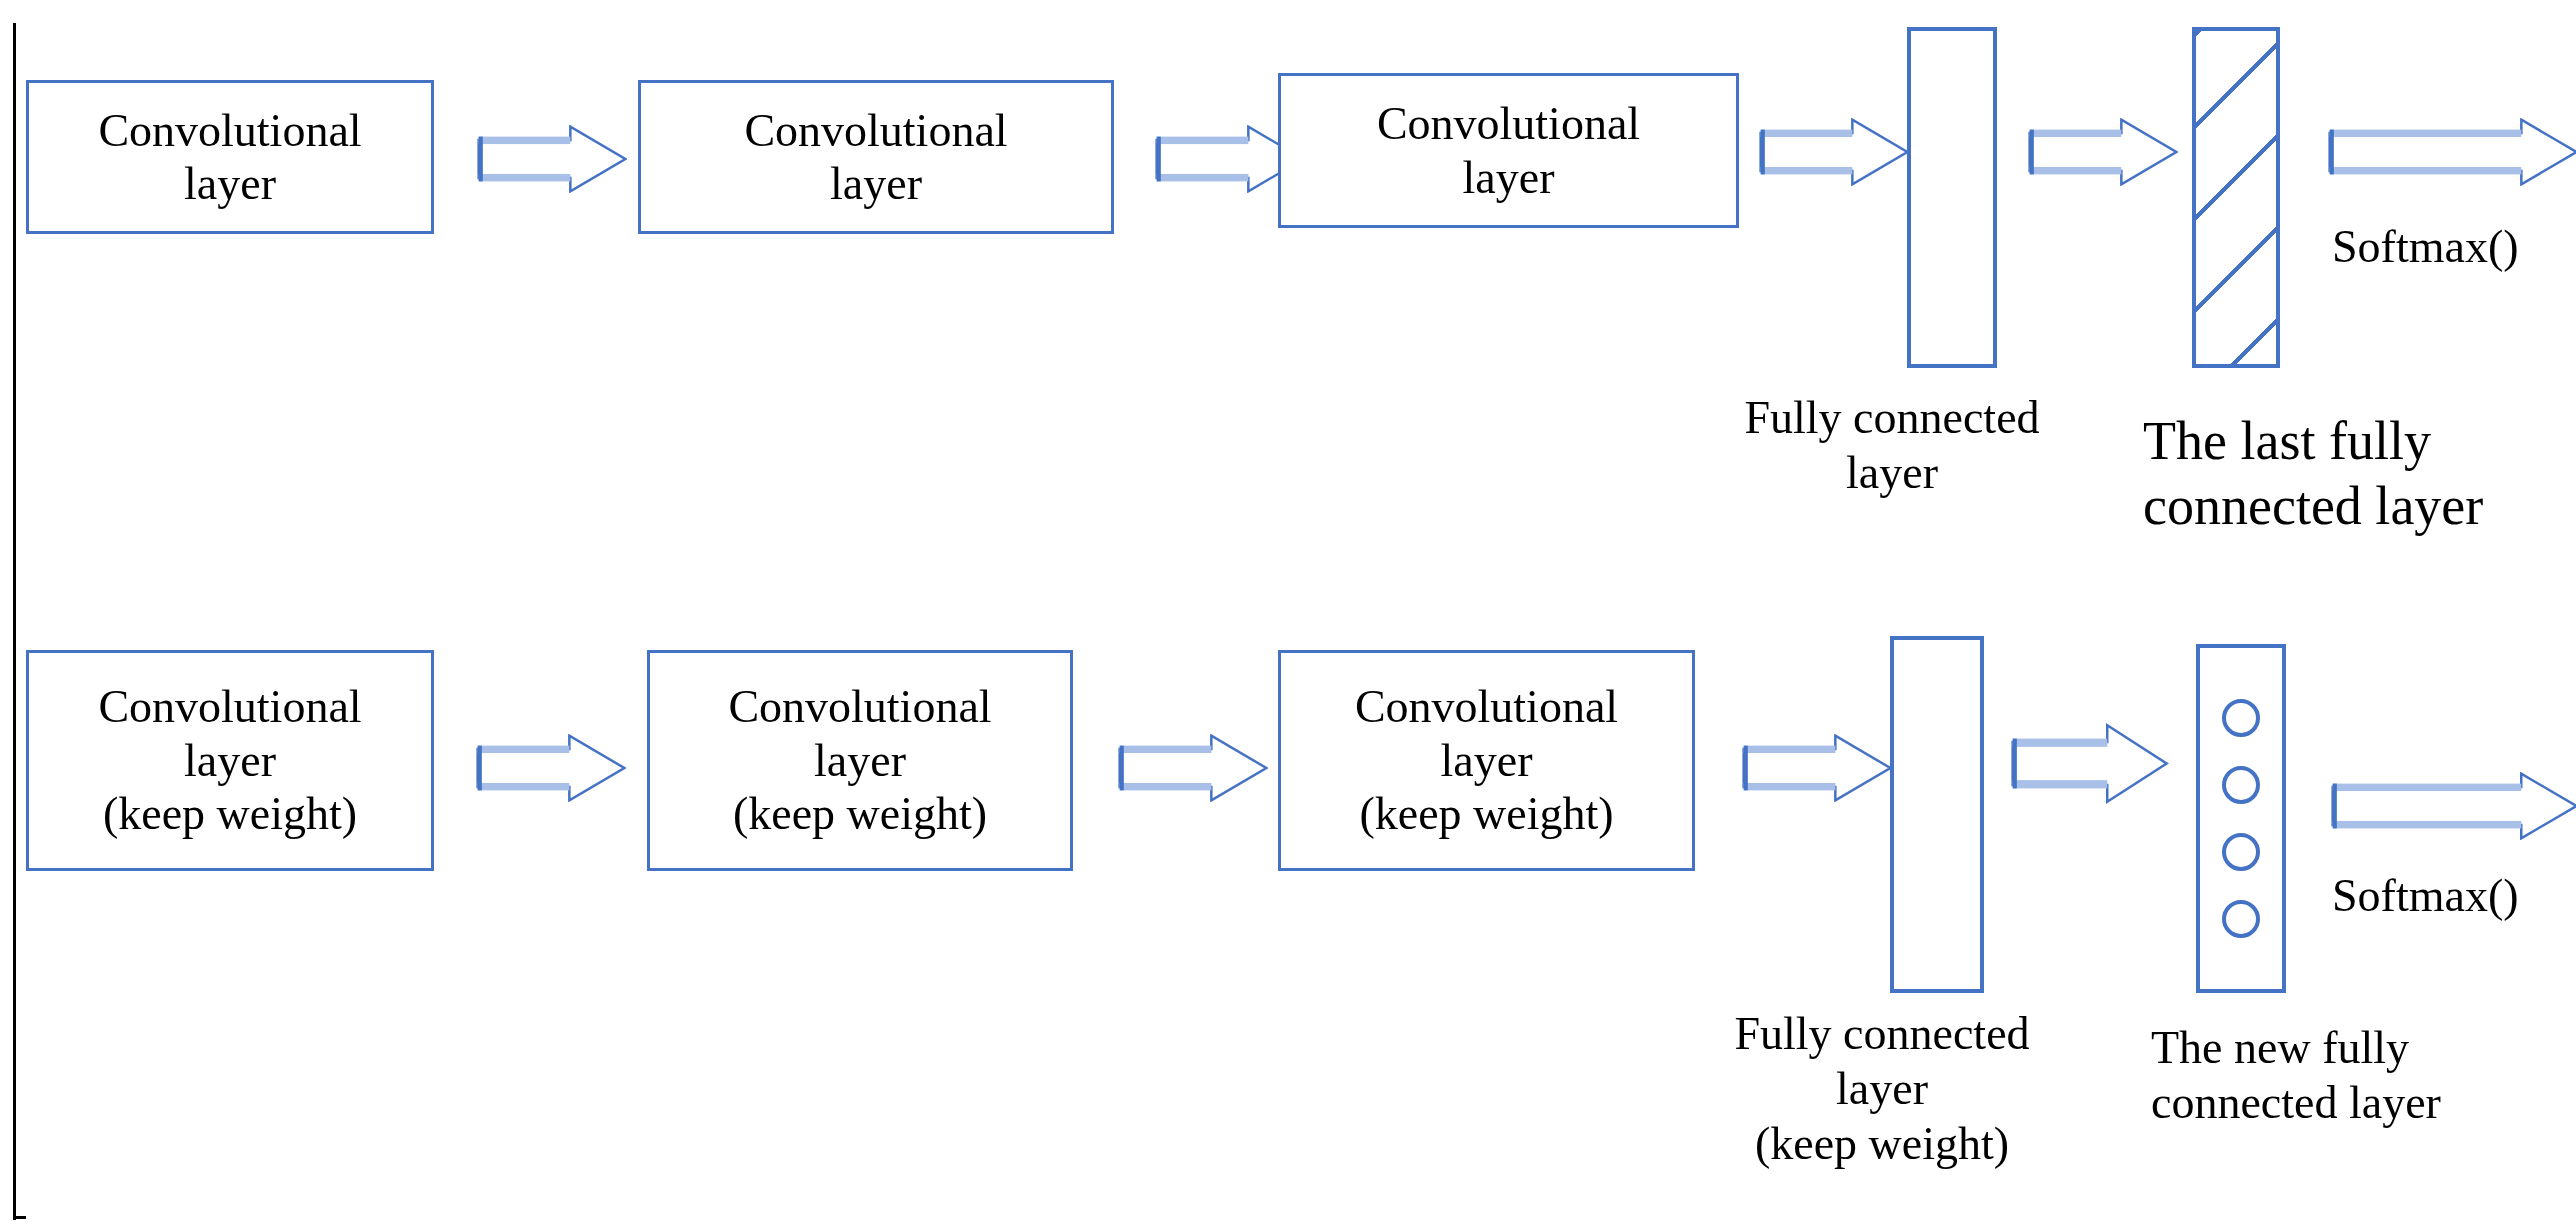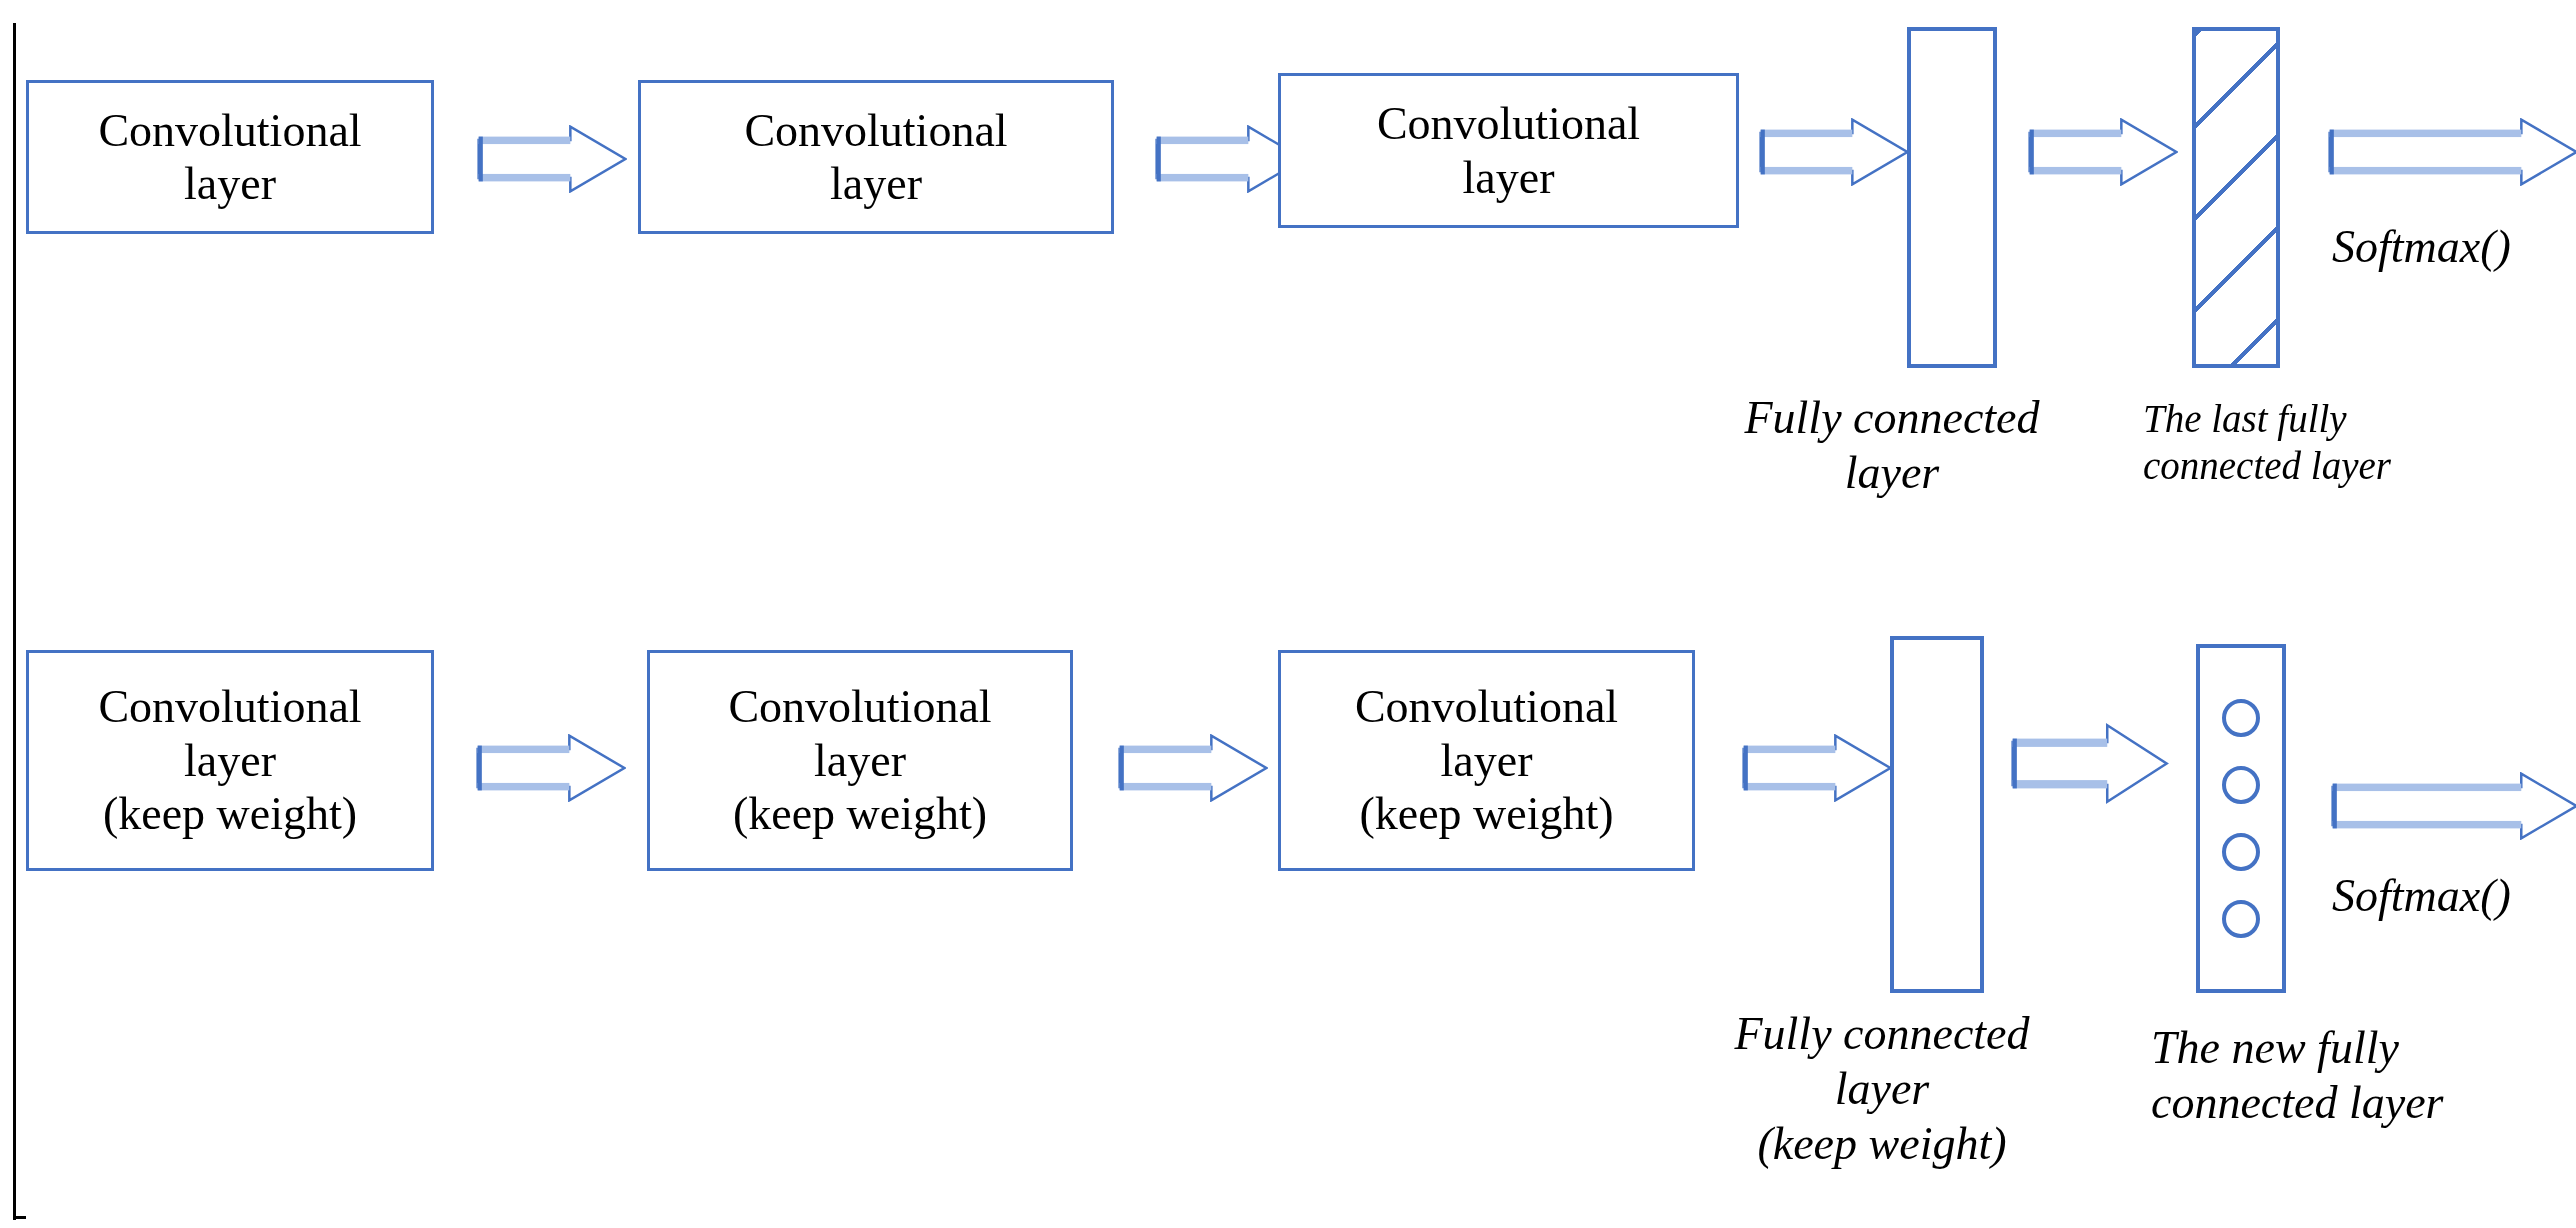--- a/index.html
+++ b/index.html
@@ -48,21 +48,21 @@
     width:38px;height:38px;border-radius:50%;
     border:4.2px solid #4472C4;background:#ffffff;box-sizing:border-box;
   }
 
   
   .arrow{position:absolute;}
   .arrow svg{display:block;width:100%;height:100%;}
 
   
   .label{
-    position:absolute;white-space:pre-line;line-height:1.2;font-style:italic;
+    position:absolute;white-space:pre-line;line-height:1.2;
   }
   .label.center{text-align:center;}
   .label.left{text-align:left;}
 </style>
 </head>
 <body>
 
 <div class="stage">
 
   <div class="page-rule"></div>
@@ -130,21 +130,21 @@
       <rect x="2" y="59" width="230" height="9" fill="#A8C0E8"></rect>
       <rect x="2" y="14" width="5" height="54" fill="#4472C4"></rect>
     </svg>
   </div>
 
   <div class="label left" style="left:2332px;top:219px;font-size:46px;">Softmax()</div>
 
   <div class="label center" style="left:1679px;top:390px;width:426px;font-size:46px;">Fully connected
 layer</div>
 
-  <div class="label left" style="left:2143px;top:396px;width:434px;font-size:39px;">The last fully
+  <div class="label left" style="left:2143px;top:409px;width:434px;font-size:54px;">The last fully
 connected layer</div>
 
   <div class="conv-box" style="left:26px;top:650px;width:408px;height:221px;font-size:46px;">
     <span class="ln">Convolutional</span>
     <span class="ln">layer</span>
     <span class="ln">(keep weight)</span>
   </div>
 
   <div class="arrow" style="left:476px;top:734px;width:150px;height:68px;">
     <svg viewBox="0 0 180 82" preserveAspectRatio="none">

